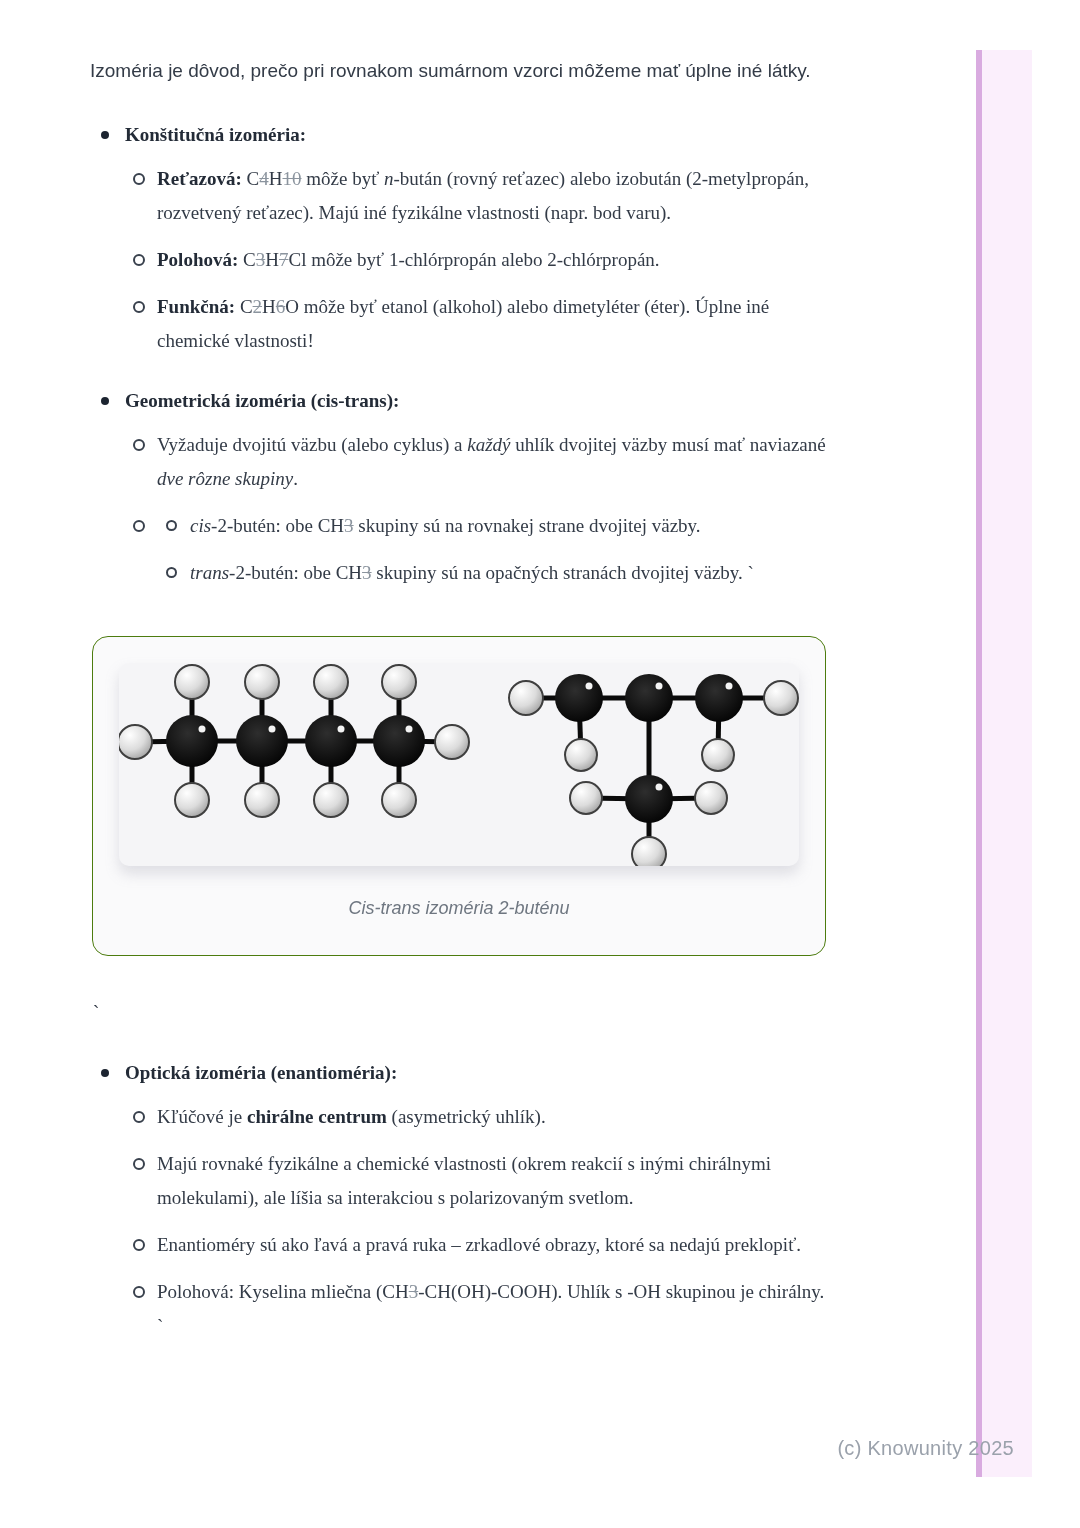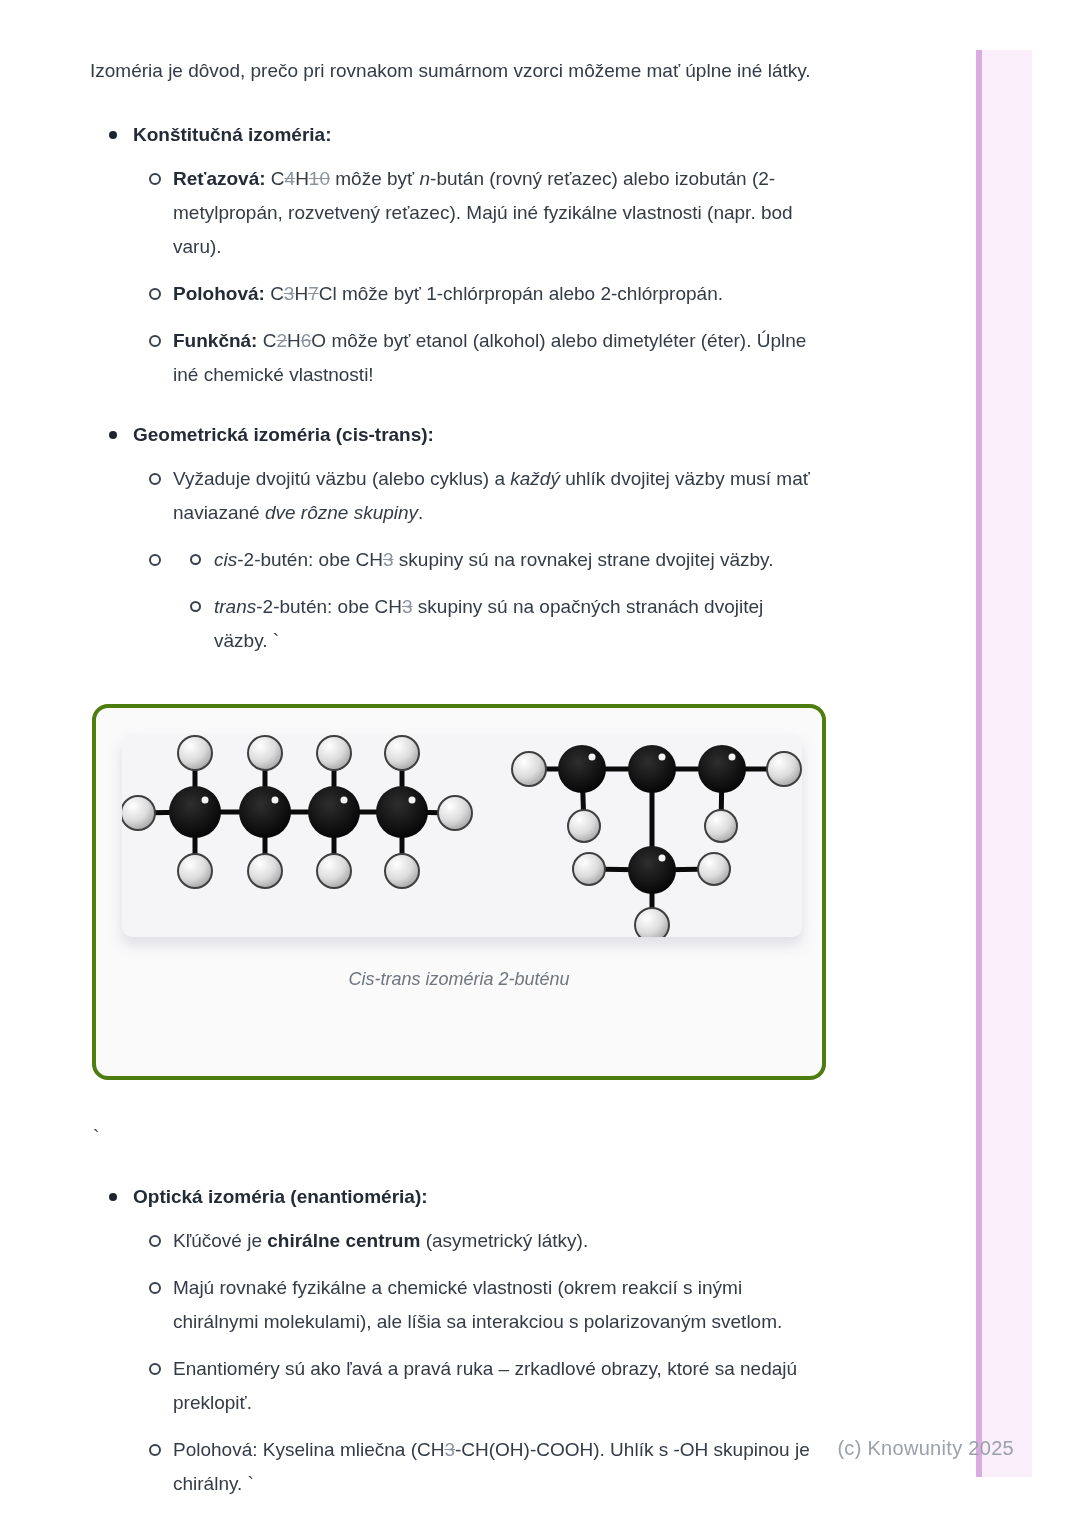--- a/index.html
+++ b/index.html
@@ -19,21 +19,21 @@
     box-sizing:border-box;
     z-index:1;
   }
   .content {
     position:absolute; left:90px; top:54px; width:741px;
     z-index:2;
     font-size:19px; line-height:34px;
   }
   .intro { text-align:justify; margin:0 0 30px 0; }
 
-  ul { list-style:none; margin:8px; padding:0; }
+  ul { list-style:none; margin:0; padding:0;font-family:Liberation Serif, serif; }
   ul.lv1 > li { position:relative; padding-left:35px; margin-top:26px; }
   ul.lv1 > li::before {
     content:''; position:absolute; left:11px; top:13px;
     width:8px; height:8px; border-radius:50%; background:#1c2430;
   }
   ul.lv2 > li { position:relative; padding-left:32px; margin-top:13px; }
   ul.lv2 > li::before {
     content:''; position:absolute; left:8px; top:11px;
     width:8px; height:8px; border-radius:50%;
     border:2px solid #39414d; background:transparent; box-sizing:content-box;
@@ -44,23 +44,23 @@
     content:''; position:absolute; left:9px; top:11px;
     width:7px; height:7px; border-radius:50%;
     border:2px solid #39414d; background:transparent; box-sizing:content-box;
   }
   .li-text span.b { font-weight:700; color:#232b37; }
   .li-text span.i, .intro span.i { font-style:italic; }
   .li-text span.s { color:#8b949e; text-decoration:line-through; }
 
   .figure-card {
     margin:46px 0 12px 2px;
-    width:734px; height:376px; box-sizing:border-box;
+    width:734px; height:320px; box-sizing:border-box;
     background:#fafafb;
-    border:4px solid #4d7c0f;
+    border:1px solid #4d7c0f;
     border-radius:16px;
     padding:26px 26px 0 26px;
   }
   .figure-panel {
     width:680px; height:203px;
     background:#f5f5f7;
     border-radius:10px;
     box-shadow:0 8px 14px rgba(150,150,170,0.28);
     overflow:hidden;
   }
@@ -202,21 +202,21 @@
   </div>
 
   <p class="stray">`</p>
 
   <div>
       <ul class="lv1">
         <li>
           <div class="li-text"><span class="b">Optická izoméria (enantioméria):</span></div>
           <ul class="lv2">
             <li>
-              <div class="li-text"><span>Kľúčové je </span><span class="b">chirálne centrum</span><span> (asymetrický látky).</span></div>
+              <div class="li-text"><span>Kľúčové je </span><span class="b">chirálne centrum</span><span> (asymetrický uhlík).</span></div>
             </li>
             <li>
               <div class="li-text"><span>Majú rovnaké fyzikálne a chemické vlastnosti (okrem reakcií s inými chirálnymi molekulami), ale líšia sa interakciou s polarizovaným svetlom.</span></div>
             </li>
             <li>
               <div class="li-text"><span>Enantioméry sú ako ľavá a pravá ruka – zrkadlové obrazy, ktoré sa nedajú preklopiť.</span></div>
             </li>
             <li>
               <div class="li-text"><span>Polohová: Kyselina mliečna (CH</span><span class="s">3</span><span>-CH(OH)-COOH). Uhlík s -OH skupinou je chirálny. `</span></div>
             </li>

